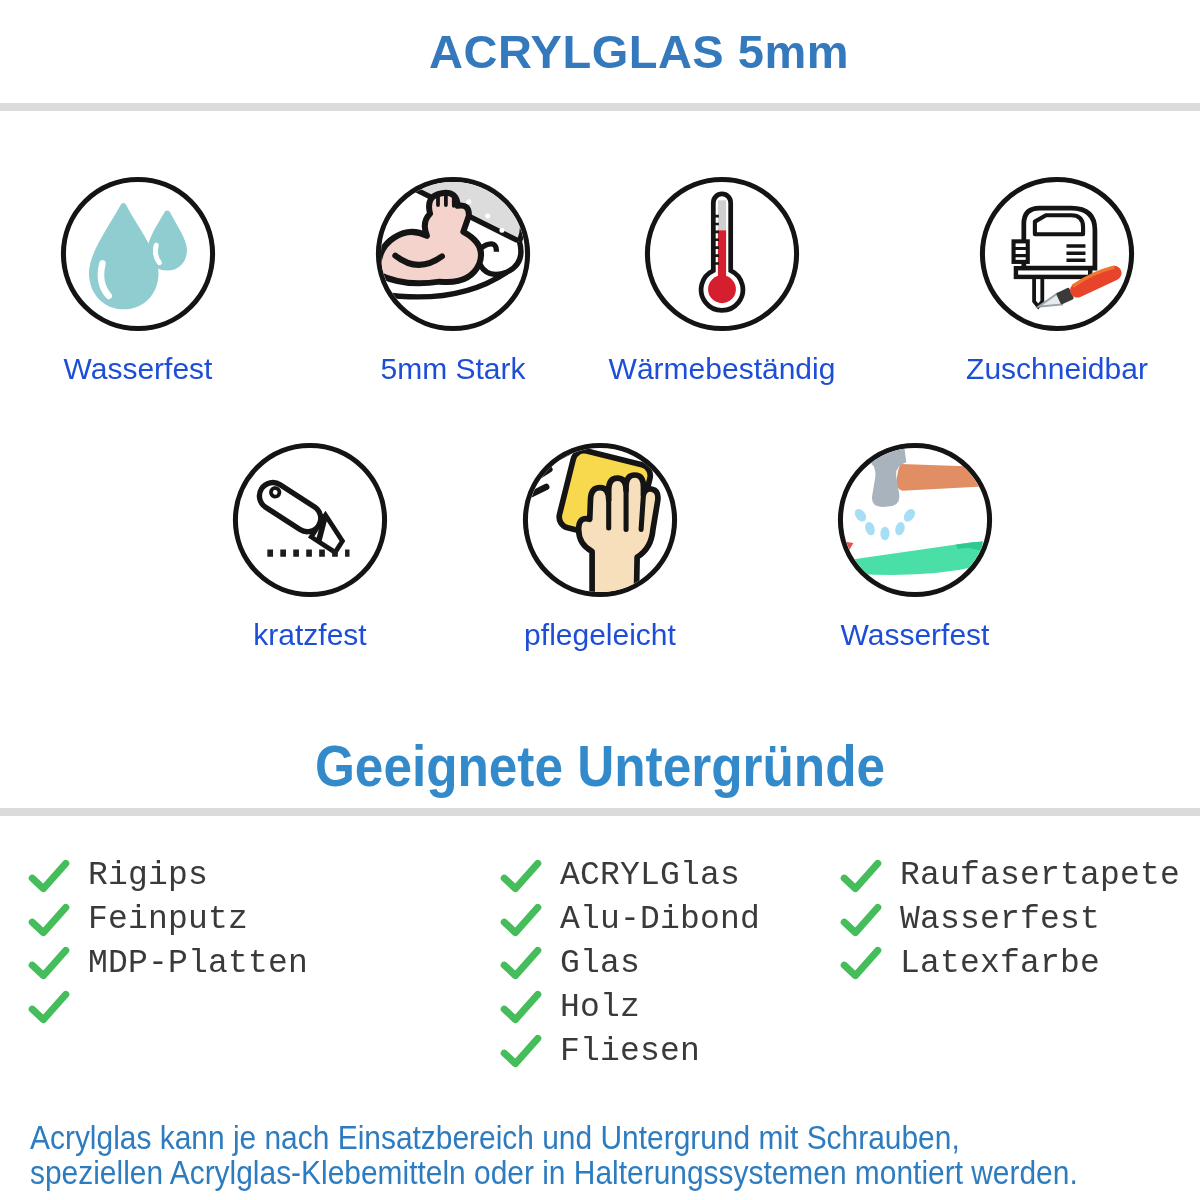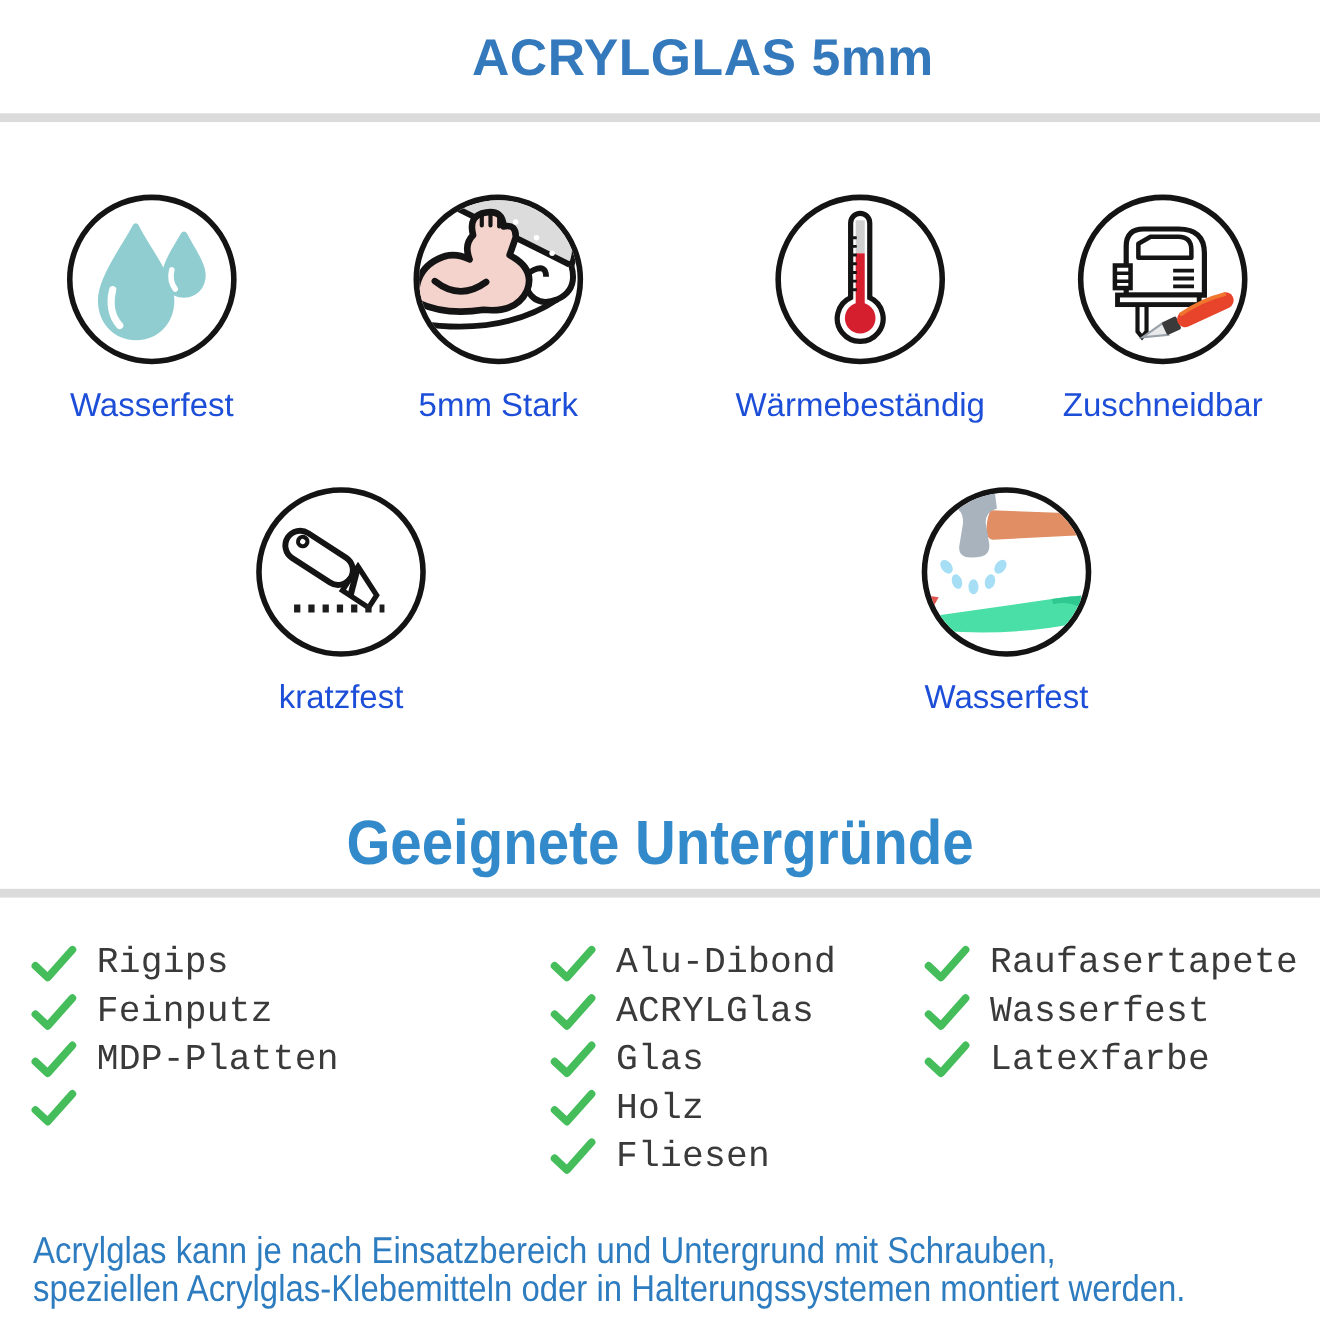--- a/index.html
+++ b/index.html
@@ -12,21 +12,21 @@
     font-size:47px;line-height:56px;font-weight:600;color:#3579bd;letter-spacing:.5px;white-space:pre;padding-left:39px;
   }
   .divider{position:absolute;left:0;width:1200px;height:8px;background:#dbdbdb;}
   .divider.d1{top:103px;}
   .divider.d2{top:808px;}
   .feature{position:absolute;width:300px;display:flex;flex-direction:column;align-items:center;}
   .feature .circle-icon{width:158px;height:158px;display:block;}
   .feature .flabel{margin-top:19px;font-size:30px;font-weight:500;color:#1d4ed8;white-space:nowrap;}
   .row1{top:175px;}
   .row2{top:441px;align-items:center;}
-  .f-c138{left:-12px;} .f-c435{left:303px;} .f-c750{left:632px;text-align:center;} .f-c1057{left:907px;}
+  .f-c138{left:-12px;} .f-c435{left:303px;} .f-c750{left:572px;text-align:center;} .f-c1057{left:907px;}
   .f-c310{left:160px;} .f-c600{left:450px;} .f-c915{left:765px;}
   .subtitle{
     position:absolute;top:734px;left:0;width:1200px;text-align:center;
     font-size:57px;line-height:64px;font-weight:600;color:#338acb;
     transform:scaleX(.9);transform-origin:center top;
   }
   .surface-col{position:absolute;top:854px;font-family:Liberation Mono, monospace;}
   .c1{left:28px;} .c2{left:500px;} .c3{left:840px;}
   .surface-item{display:flex;align-items:center;height:43.8px;}
   .check{width:42px;height:34px;margin-right:18px;flex:0 0 auto;}
@@ -119,20 +119,37 @@
         <rect x="0" y="0" width="43" height="17" rx="8.5" fill="#fff" stroke="#141414" stroke-width="3.4"></rect>
         <circle cx="8.5" cy="5.8" r="2.7" fill="none" stroke="#141414" stroke-width="2.4"></circle>
         <polygon points="43,0.5 61,8.5 61,17 43,17" fill="#fff" stroke="#141414" stroke-width="3"></polygon>
         <line x1="43" y1="0.5" x2="48.5" y2="17" stroke="#141414" stroke-width="3.6"></line>
       </g>
       <line x1="23" y1="71" x2="75" y2="71" stroke="#1d1d1d" stroke-width="4.6" stroke-dasharray="3.6 4.6"></line>
     </svg>
     <div class="flabel">kratzfest</div>
   </div>
 
+  <div class="feature row2 f-c600">
+    <svg class="circle-icon" viewBox="0 0 100 100">
+      <defs>
+          <clipPath id="clip-hand">
+            <circle cx="50" cy="50" r="45.6"></circle>
+          </clipPath>
+        </defs>
+      <circle cx="50" cy="50" r="47.2" fill="#fff" stroke="#141414" stroke-width="3.2"></circle>
+      <g clip-path="url(#clip-hand)">
+        <path d="M6 34 L16 29 M10 23 L18 18 M20 12 L30 7" stroke="#141414" stroke-width="4" stroke-linecap="round"></path>
+        <rect x="28" y="10" width="50" height="50" rx="7" transform="rotate(14 53 35)" fill="#f8d94e" stroke="#141414" stroke-width="3.6"></rect>
+        <path d="M45 100 L45 70 Q36 65 36.5 55 Q37 47.5 43.5 49.5 L44 37 Q44.2 29.5 50 29.5 Q55.5 29.5 55.5 37 L55.5 31 Q55.5 23.5 61 23.5 Q66.5 23.5 66.5 31 L66.5 29 Q66.5 21.5 72 21.5 Q77.5 21.5 77.5 29 L77.5 34 Q78.5 29.5 83 30.5 Q87.5 31.5 86.5 38 L83.5 56 Q82.5 68 73.5 73.5 L73 100 Z" fill="#f7dfbc" stroke="#141414" stroke-width="3.6" stroke-linejoin="round"></path>
+        <path d="M55.5 37 V55 M66.5 31 V56 M77.5 34 L76 56" stroke="#141414" stroke-width="3.2" stroke-linecap="round" fill="none"></path>
+      </g>
+    </svg>
+    <div class="flabel">pflegeleicht</div>
+  </div>
 
   <div class="feature row2 f-c915">
     <svg class="circle-icon" viewBox="0 0 100 100">
       <defs>
           <clipPath id="clip-hammer">
             <circle cx="50" cy="50" r="45.6"></circle>
           </clipPath>
         </defs>
       <circle cx="50" cy="50" r="47.2" fill="#fff" stroke="#141414" stroke-width="3.2"></circle>
       <g clip-path="url(#clip-hammer)">
@@ -180,27 +197,27 @@
           <path d="M3 13.5 L11 21 L27 3" fill="none" stroke="#45bd5b" stroke-width="5" stroke-linecap="round" stroke-linejoin="round"></path>
         </svg>
     </div>
   </div>
 
   <div class="surface-col c2">
     <div class="surface-item">
       <svg class="check" viewBox="0 0 30 24">
           <path d="M3 13.5 L11 21 L27 3" fill="none" stroke="#45bd5b" stroke-width="5" stroke-linecap="round" stroke-linejoin="round"></path>
         </svg>
+      <span class="surface-label">ACRYLGlas</span>
+    </div>
+    <div class="surface-item">
+      <svg class="check" viewBox="0 0 30 24">
+          <path d="M3 13.5 L11 21 L27 3" fill="none" stroke="#45bd5b" stroke-width="5" stroke-linecap="round" stroke-linejoin="round"></path>
+        </svg>
       <span class="surface-label">Alu-Dibond</span>
-    </div>
-    <div class="surface-item">
-      <svg class="check" viewBox="0 0 30 24">
-          <path d="M3 13.5 L11 21 L27 3" fill="none" stroke="#45bd5b" stroke-width="5" stroke-linecap="round" stroke-linejoin="round"></path>
-        </svg>
-      <span class="surface-label">ACRYLGlas</span>
     </div>
     <div class="surface-item">
       <svg class="check" viewBox="0 0 30 24">
           <path d="M3 13.5 L11 21 L27 3" fill="none" stroke="#45bd5b" stroke-width="5" stroke-linecap="round" stroke-linejoin="round"></path>
         </svg>
       <span class="surface-label">Glas</span>
     </div>
     <div class="surface-item">
       <svg class="check" viewBox="0 0 30 24">
           <path d="M3 13.5 L11 21 L27 3" fill="none" stroke="#45bd5b" stroke-width="5" stroke-linecap="round" stroke-linejoin="round"></path>

